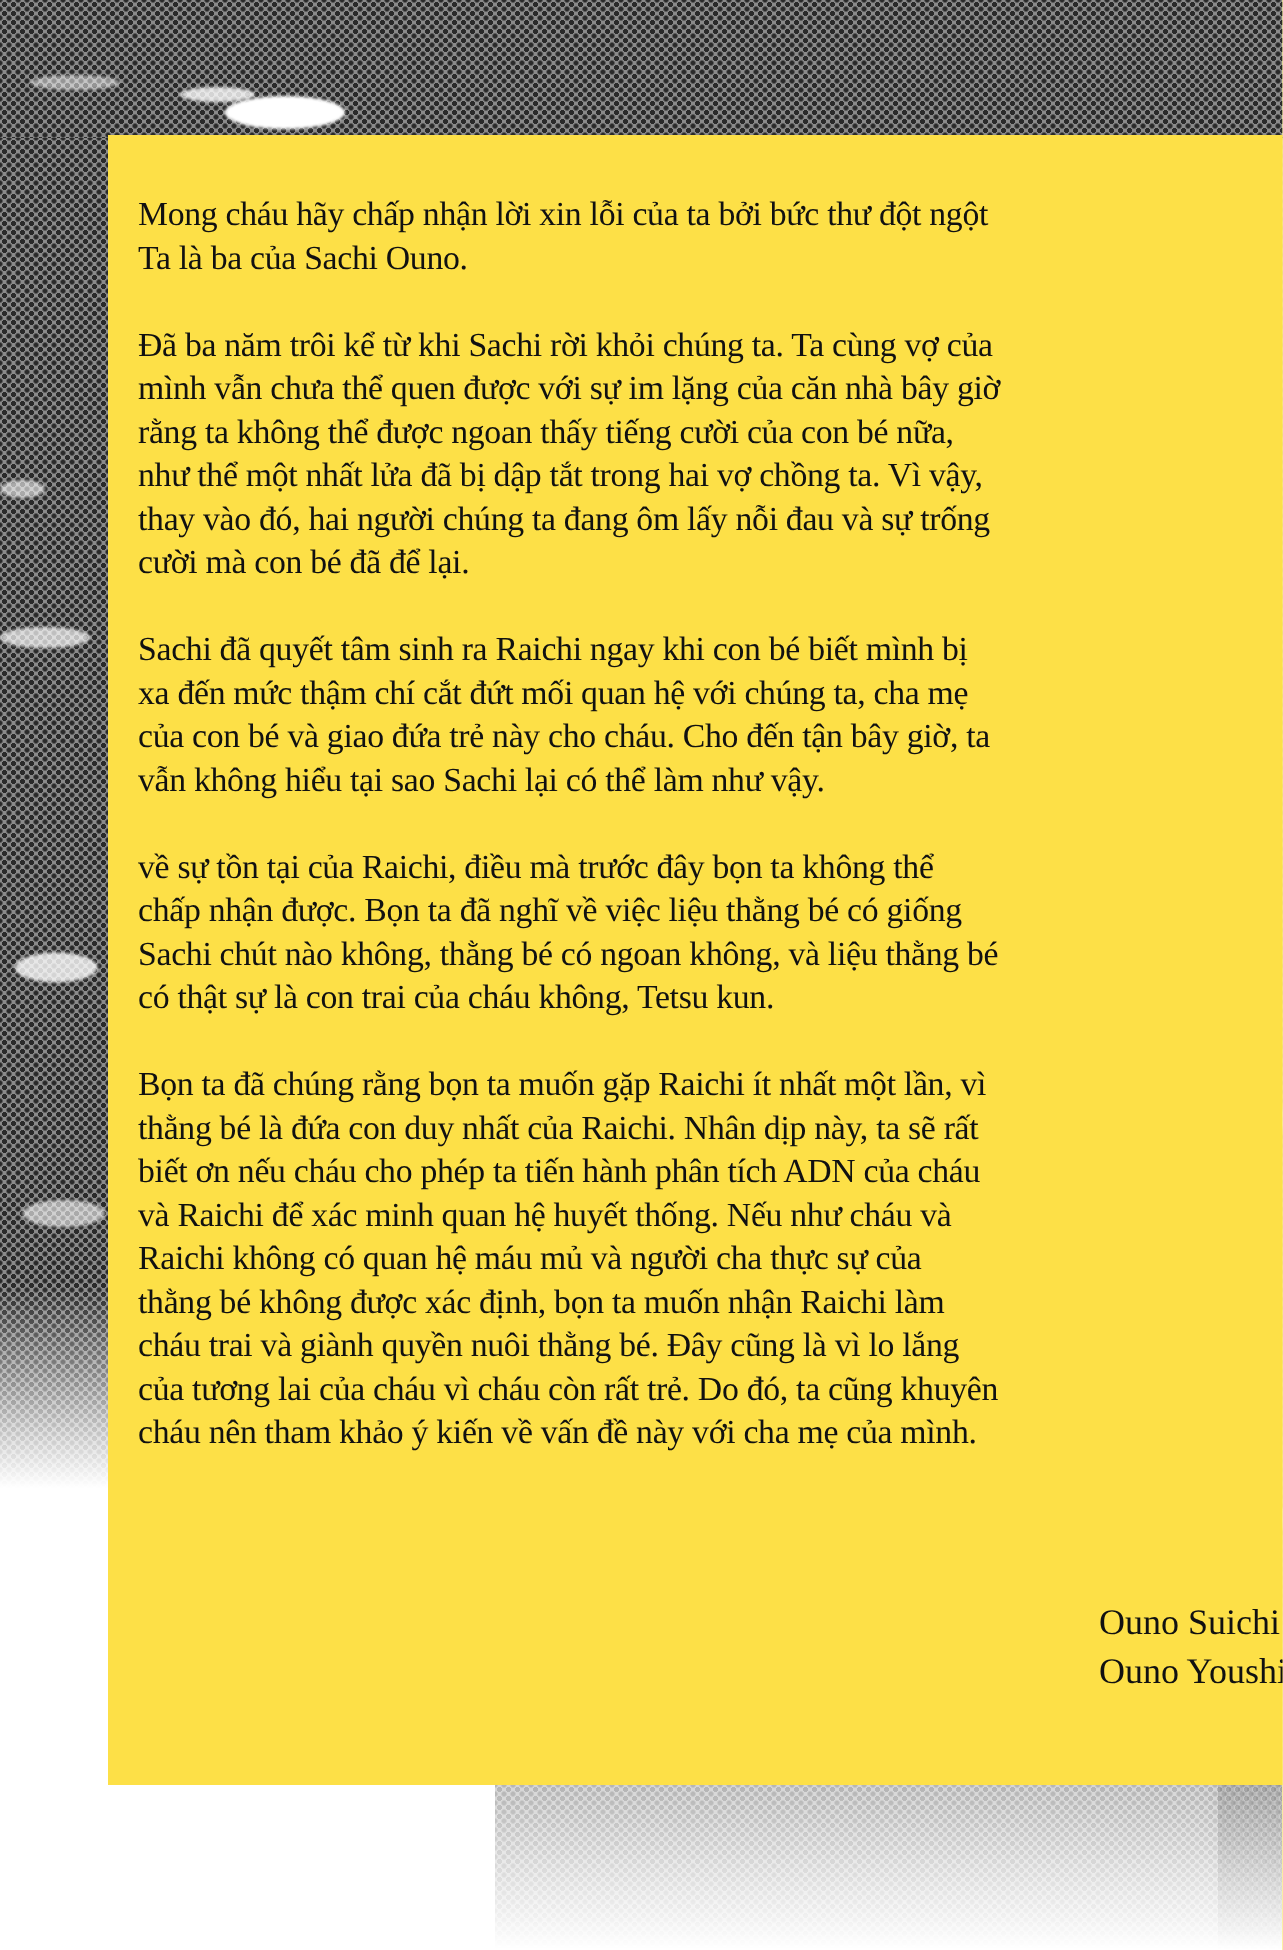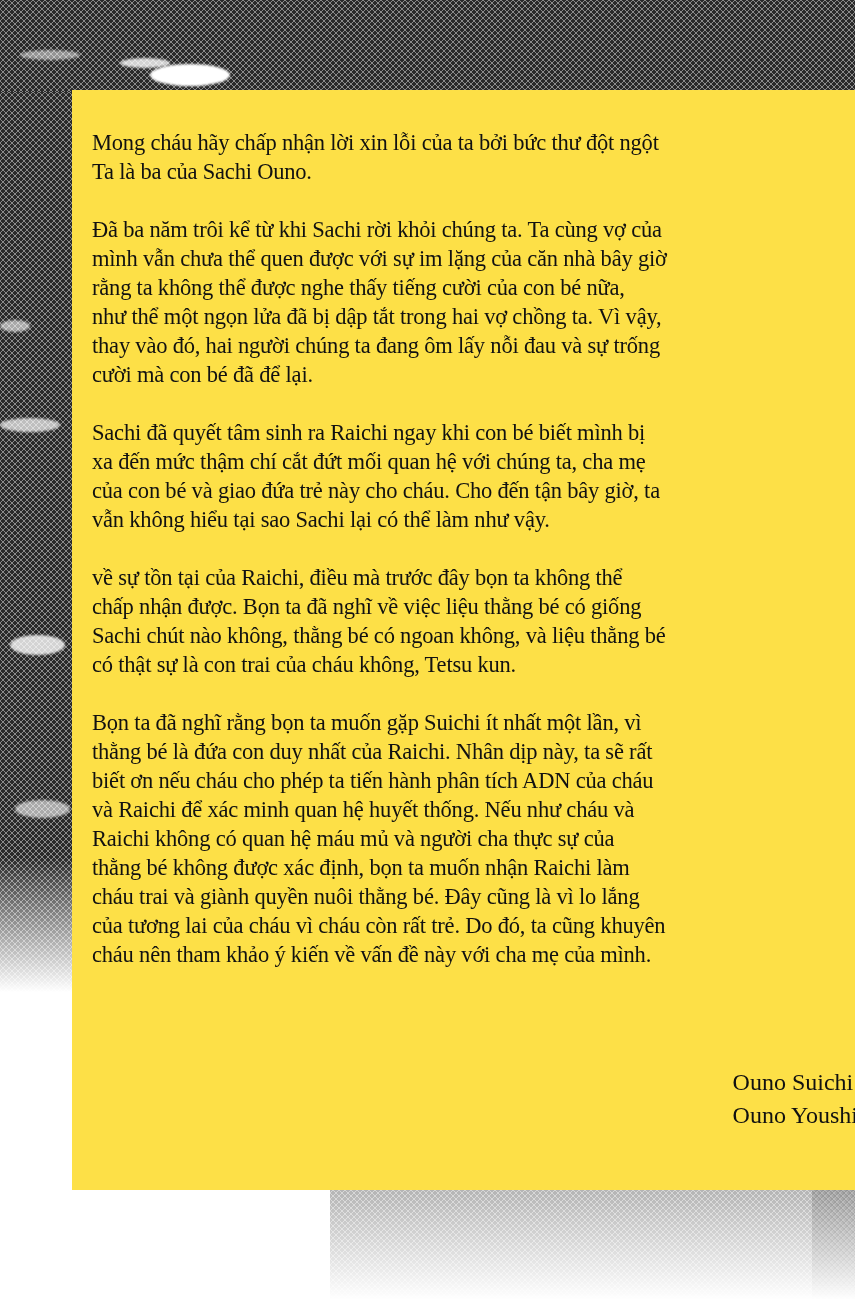--- a/index.html
+++ b/index.html
@@ -76,39 +76,39 @@
 
 <div class="page">
   <div class="letter">
     <p>
       <span class="ln">Mong cháu hãy chấp nhận lời xin lỗi của ta bởi bức thư đột ngột</span>
       <span class="ln">Ta là ba của Sachi Ouno.</span>
     </p>
     <p>
       <span class="ln">Đã ba năm trôi kể từ khi Sachi rời khỏi chúng ta. Ta cùng vợ của</span>
       <span class="ln">mình vẫn chưa thể quen được với sự im lặng của căn nhà bây giờ</span>
-      <span class="ln">rằng ta không thể được nghe thấy tiếng cười của con bé nữa,</span>
-      <span class="ln">như thể một ngọn lửa đã bị dập tắt trong hai vợ chồng ta. Vì vậy,</span>
+      <span class="ln">rằng ta không thể được ngoan thấy tiếng cười của con bé nữa,</span>
+      <span class="ln">như thể một nhất lửa đã bị dập tắt trong hai vợ chồng ta. Vì vậy,</span>
       <span class="ln">thay vào đó, hai người chúng ta đang ôm lấy nỗi đau và sự trống</span>
       <span class="ln">cười mà con bé đã để lại.</span>
     </p>
     <p>
       <span class="ln">Sachi đã quyết tâm sinh ra Raichi ngay khi con bé biết mình bị</span>
       <span class="ln">xa đến mức thậm chí cắt đứt mối quan hệ với chúng ta, cha mẹ</span>
       <span class="ln">của con bé và giao đứa trẻ này cho cháu. Cho đến tận bây giờ, ta</span>
       <span class="ln">vẫn không hiểu tại sao Sachi lại có thể làm như vậy.</span>
     </p>
     <p>
       <span class="ln">về sự tồn tại của Raichi, điều mà trước đây bọn ta không thể</span>
       <span class="ln">chấp nhận được. Bọn ta đã nghĩ về việc liệu thằng bé có giống</span>
       <span class="ln">Sachi chút nào không, thằng bé có ngoan không, và liệu thằng bé</span>
       <span class="ln">có thật sự là con trai của cháu không, Tetsu kun.</span>
     </p>
     <p>
-      <span class="ln">Bọn ta đã nghĩ rằng bọn ta muốn gặp Suichi ít nhất một lần, vì</span>
+      <span class="ln">Bọn ta đã chúng rằng bọn ta muốn gặp Raichi ít nhất một lần, vì</span>
       <span class="ln">thằng bé là đứa con duy nhất của Raichi. Nhân dịp này, ta sẽ rất</span>
       <span class="ln">biết ơn nếu cháu cho phép ta tiến hành phân tích ADN của cháu</span>
       <span class="ln">và Raichi để xác minh quan hệ huyết thống. Nếu như cháu và</span>
       <span class="ln">Raichi không có quan hệ máu mủ và người cha thực sự của</span>
       <span class="ln">thằng bé không được xác định, bọn ta muốn nhận Raichi làm</span>
       <span class="ln">cháu trai và giành quyền nuôi thằng bé. Đây cũng là vì lo lắng</span>
       <span class="ln">của tương lai của cháu vì cháu còn rất trẻ. Do đó, ta cũng khuyên</span>
       <span class="ln">cháu nên tham khảo ý kiến về vấn đề này với cha mẹ của mình.</span>
     </p>
   </div>

